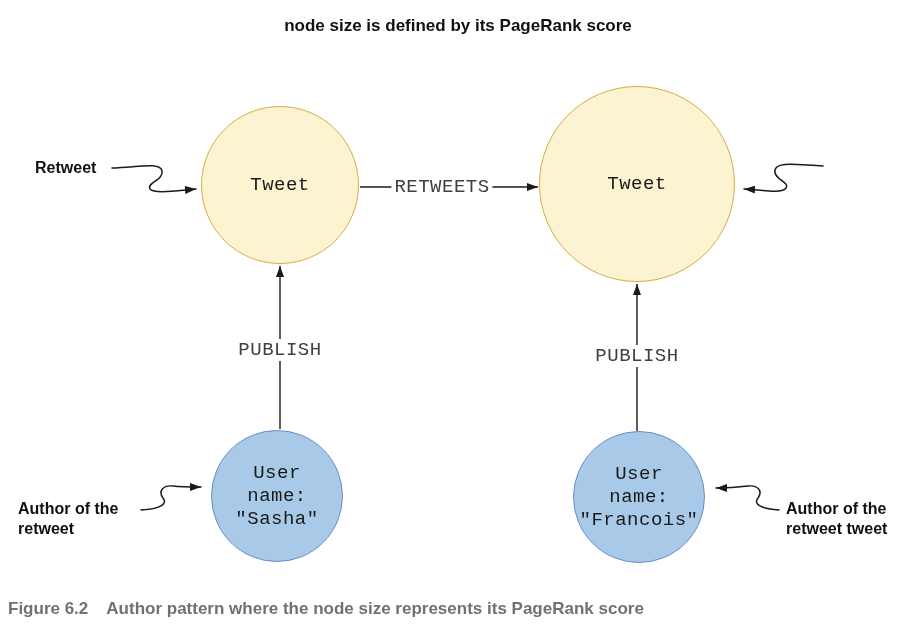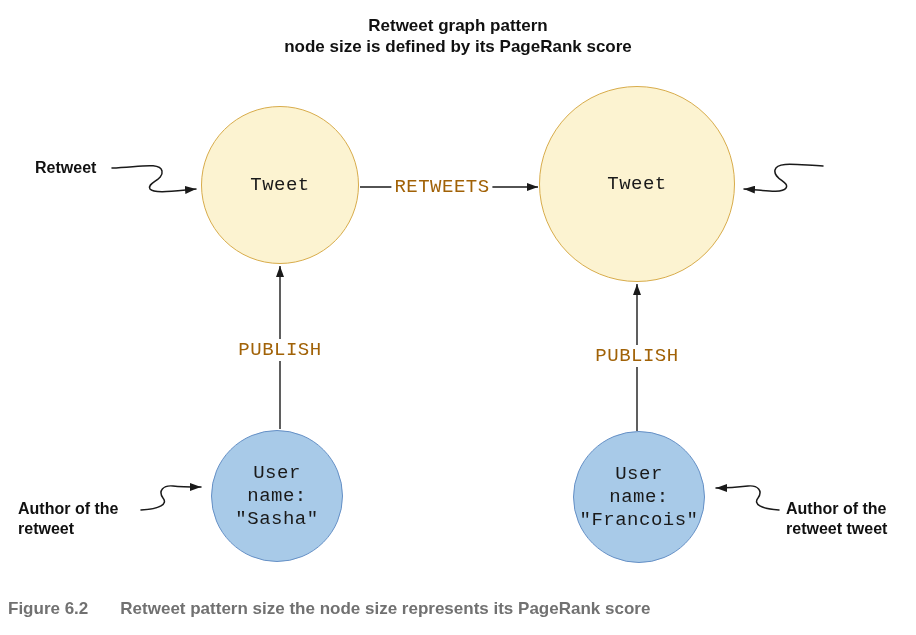--- a/index.html
+++ b/index.html
@@ -19,48 +19,47 @@
     text-align:center;box-sizing:border-box;
     font-family:"Liberation Mono","DejaVu Sans Mono",monospace;
     font-size:19px;line-height:23px;letter-spacing:0.5px;color:#1a1a1a;
   }
   .node-tweet{background:var(--tweet-fill,#FCF3D1);border:1.6px solid var(--tweet-stroke,#D8AC4B);}
   .node-user{background:var(--user-fill,#A8CAE8);border:1.6px solid var(--user-stroke,#6590C6);}
   .node .line{display:block;}
 
   .rel-label{
     font-family:"Liberation Mono","DejaVu Sans Mono",monospace;
-    font-size:19px;letter-spacing:0.5px;color:#a16207;background:#ffffff;
+    font-size:19px;letter-spacing:0.5px;color:#404040;background:#ffffff;
     transform:translate(-50%,-50%);padding:0 3px;white-space:nowrap;
   }
 
   .annotation{
     font-size:16px;font-weight:bold;line-height:20px;color:var(--text,#111111);
     white-space:nowrap;
   }
   .annotation .line{display:block;}
   .annotation.right{text-align:left;}
 
   svg.layer{top:0;left:0;pointer-events:none;}
   .arrow{stroke:#1a1a1a;stroke-width:1.4;fill:none;}
   .squiggle{stroke:#1a1a1a;stroke-width:1.5;fill:none;stroke-linecap:round;}
   #arrowhead path{fill:#1a1a1a;}
 
   .caption{
-    top:599px;left:8px;display:flex;gap:32px;
+    top:599px;left:8px;display:flex;gap:18px;
     font-size:17px;font-weight:bold;color:var(--caption-text,#717171);white-space:nowrap;
   }
 </style>
 </head>
 <body>
 
 <div class="canvas">
 
   <div class="abs title">
-    <span class="line" style="display:block">Retweet graph pattern</span>
     <span class="line" style="display:block">node size is defined by its PageRank score</span>
   </div>
 
   <svg class="abs layer" width="916" height="635" viewBox="0 0 916 635">
     <defs>
       <marker id="arrowhead" markerUnits="userSpaceOnUse" markerWidth="11" markerHeight="8" viewBox="0 0 11 8" refX="11" refY="4" orient="auto">
         <path d="M0,0 L11,4 L0,8 Z"></path>
       </marker>
     </defs>
 
@@ -113,16 +112,16 @@
     <span class="line">retweet</span>
   </div>
 
   <div class="abs annotation right" style="left:786px;top:499px;">
     <span class="line">Author of the</span>
     <span class="line">retweet tweet</span>
   </div>
 
   <div class="abs caption">
     <span>Figure 6.2</span>
-    <span>Retweet pattern size the node size represents its PageRank score</span>
+    <span>Author pattern where the node size represents its PageRank score</span>
   </div>
 
 </div>
 
 </body></html>

